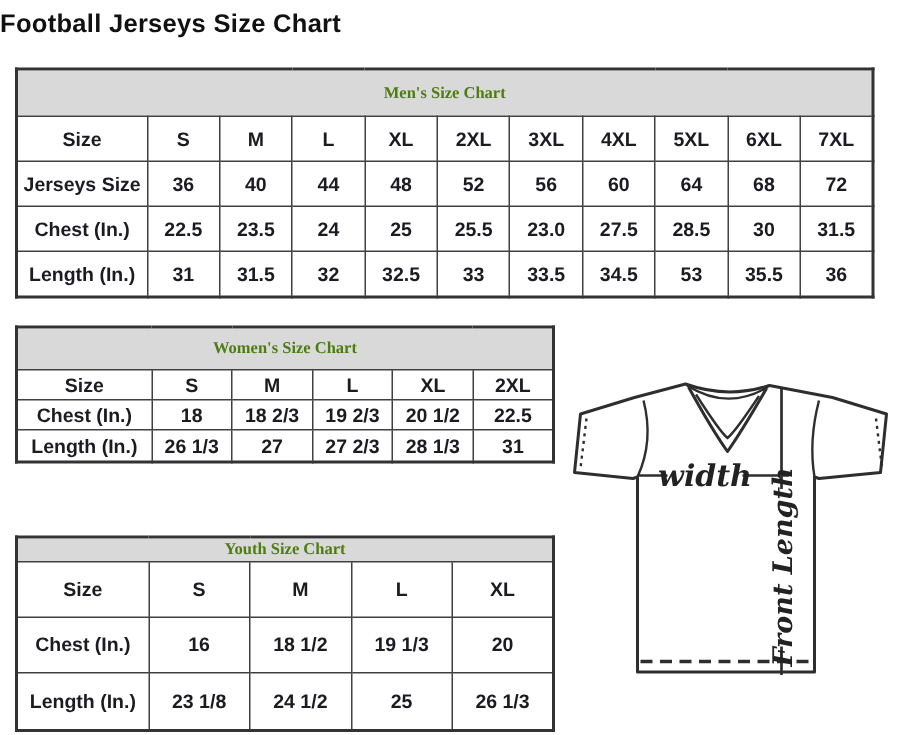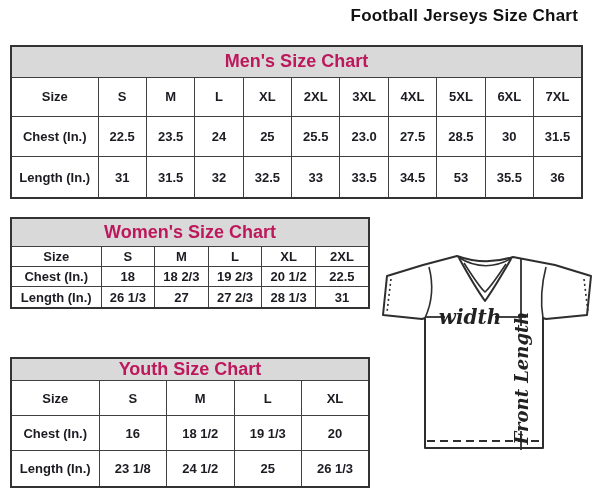--- a/index.html
+++ b/index.html
@@ -1,34 +1,34 @@
 <!DOCTYPE html>
 <html><head>
 <meta charset="utf-8">
 <style>
   html,body{margin:0;padding:0;}
   body{
     width:600px;height:490px;position:relative;background:#ffffff;
     font-family:"Liberation Sans", sans-serif;color:#1b1b22;overflow:hidden;
   }
   .page-title{
-    position:absolute;top:6px;left:0;width:578px;text-align:right;
+    position:absolute;top:6px;left:0;width:578px;text-align:left;
     font-size:17px;font-weight:bold;color:#111111;letter-spacing:.2px;
   }
   table.size-table{
     position:absolute;border-collapse:collapse;table-layout:fixed;
     background:#ffffff;border:2px solid #333333;
   }
   table.size-table th, table.size-table td{
     border:1px solid #404040;text-align:center;vertical-align:middle;
     font-weight:bold;font-size:13px;color:#1b1b22;padding:0 2px;
     overflow:hidden;white-space:nowrap;
   }
   table.size-table th.banner-cell{
-    background:#d9d9d9;font-size:18px;color:#be185d;
+    background:#d9d9d9;font-size:11px;color:#4d7c0f;font-family:Liberation Serif, serif;
   }
   #men-table{left:10px;top:45px;width:573px;height:154px;}
   #men-table thead tr{height:31px;}
   #women-table{left:10px;top:217px;width:360px;height:92px;}
   #women-table thead tr{height:28px;}
   #youth-table{left:10px;top:357px;width:360px;height:131px;}
   #youth-table thead tr{height:16px;}
   .jersey-wrap{position:absolute;left:375px;top:248px;width:225px;height:206px;}
   .jersey-wrap svg{display:block;width:100%;height:100%;}
   .diagram-label{
@@ -68,20 +68,33 @@
         <td>L</td>
         <td>XL</td>
         <td>2XL</td>
         <td>3XL</td>
         <td>4XL</td>
         <td>5XL</td>
         <td>6XL</td>
         <td>7XL</td>
       </tr>
       <tr>
+        <td>Jerseys Size</td>
+        <td>36</td>
+        <td>40</td>
+        <td>44</td>
+        <td>48</td>
+        <td>52</td>
+        <td>56</td>
+        <td>60</td>
+        <td>64</td>
+        <td>68</td>
+        <td>72</td>
+      </tr>
+      <tr>
         <td>Chest (In.)</td>
         <td>22.5</td>
         <td>23.5</td>
         <td>24</td>
         <td>25</td>
         <td>25.5</td>
         <td>23.0</td>
         <td>27.5</td>
         <td>28.5</td>
         <td>30</td>

